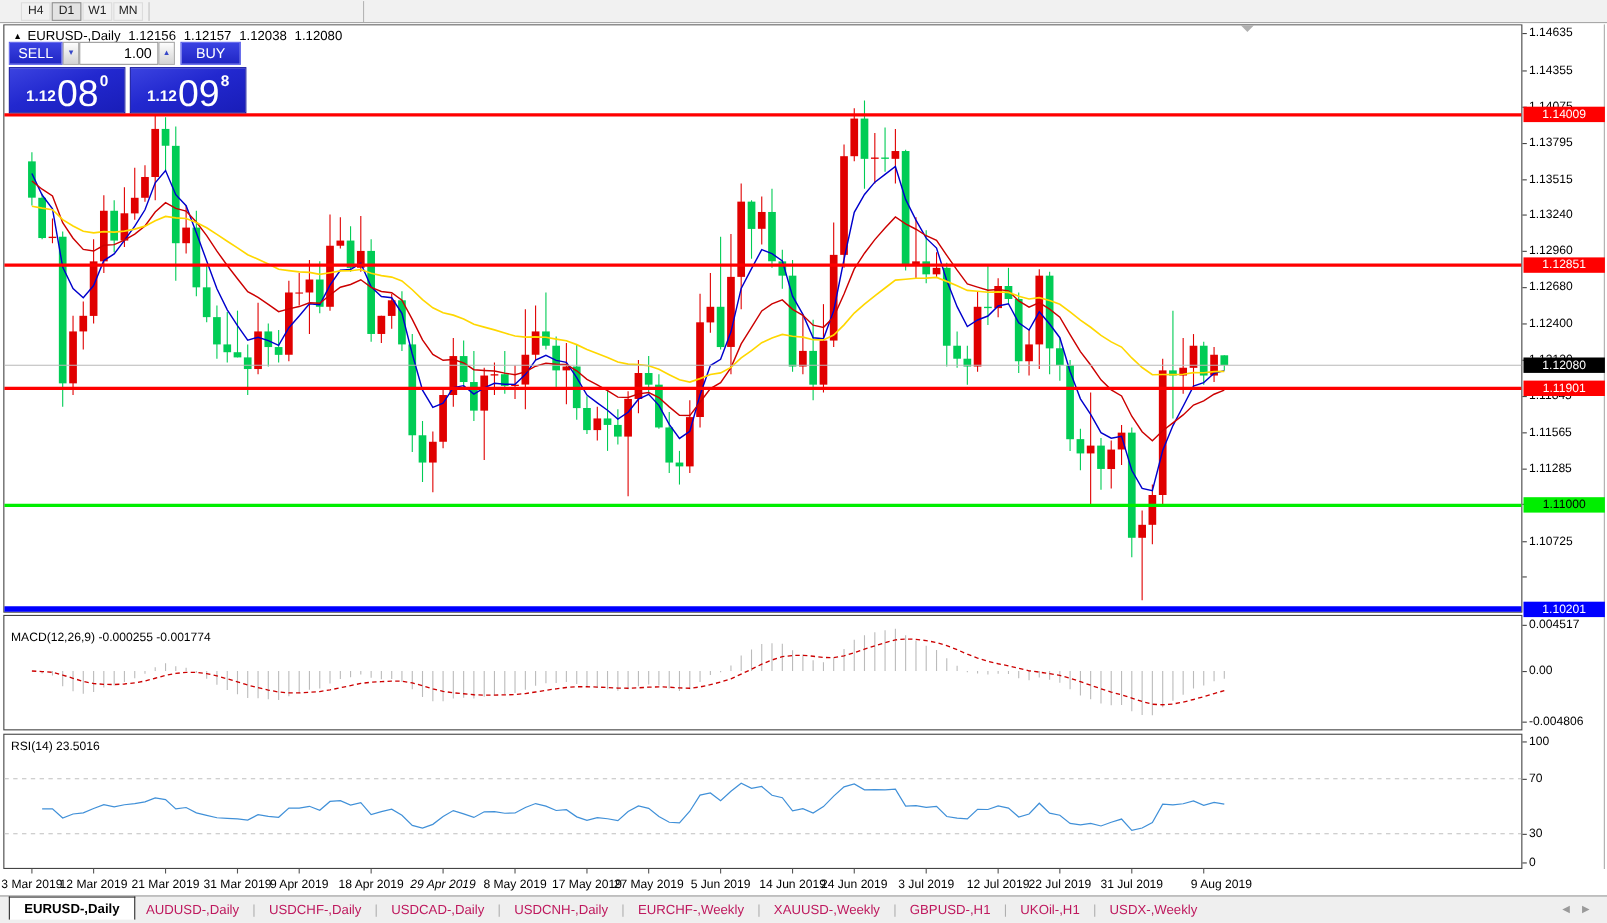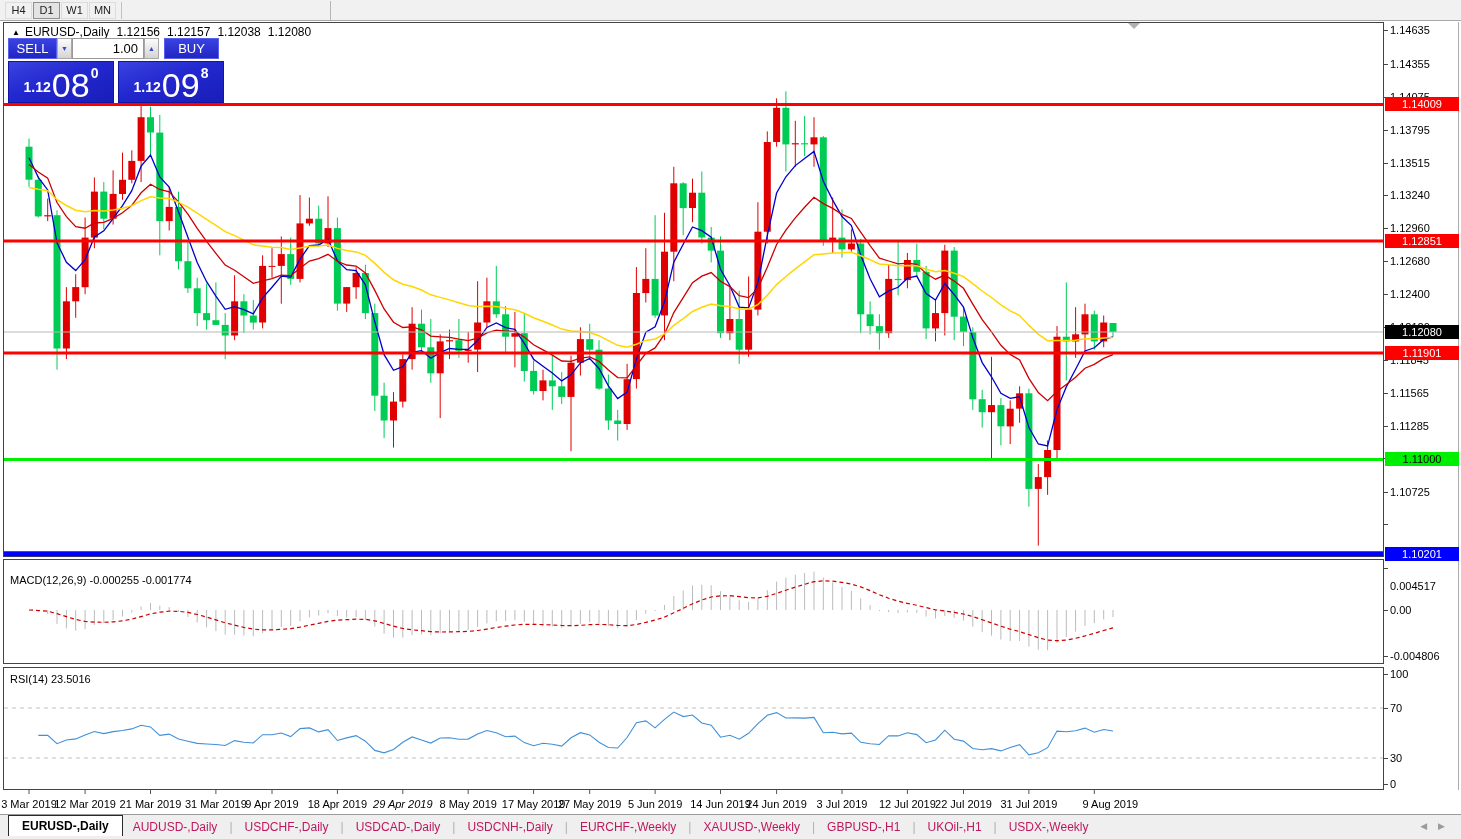--- a/index.html
+++ b/index.html
@@ -1,20 +1,20 @@
 <!DOCTYPE html>
 <html><head>
 <meta charset="utf-8">
 <style>
   html,body{margin:0;padding:0}
   body{width:1461px;height:839px;position:relative;background:#fff;overflow:hidden;
        font-family:"Liberation Sans",sans-serif;-webkit-font-smoothing:antialiased}
   
   .toolbar{position:absolute;left:0;top:0;width:1461px;height:21px;background:#f1f1f1;
-           border-bottom:1px solid #a8a8a8;box-sizing:border-box;display:flex;align-items:center;padding-left:5px}
+           border-bottom:1px solid #a8a8a8;box-sizing:border-box;display:flex;align-items:center;padding-left:19px}
   .tfbtn{height:17px;min-width:27px;box-sizing:border-box;margin-right:1px;font-size:11px;color:#222;
          display:flex;align-items:center;justify-content:center;border:1px solid #dcdcdc;background:transparent;cursor:default}
   .tfbtn.active{background:#e3e3e3;border:1px solid #8f8f8f}
   .tbsep{width:1px;height:17px;background:#c2c2c2;margin:0 4px}
   .tbsep2{position:absolute;left:330px;top:1px;width:1px;height:19px;background:#b5b5b5}
   
   #chart{position:absolute;left:0;top:22px}
   
   .info{position:absolute;left:12px;top:25px;font-size:12px;color:#000;display:flex;align-items:center}
   .info .mk{font-size:8px;margin-right:5px}
@@ -369,21 +369,21 @@
     <div class="ptick" style="top: 386.748px;">1.11565</div>
     <div class="pmark" style="top: 425.788px;"></div>
     <div class="ptick" style="top: 419.788px;">1.11285</div>
     <div class="pmark" style="top: 458.238px;"></div>
     <div class="ptick" style="top: 452.238px;">1.11010</div>
     <div class="pmark" style="top: 491.868px;"></div>
     <div class="ptick" style="top: 485.868px;">1.10725</div>
     <div class="pmark" style="top: 524.318px;"></div>
     <div class="ptick" style="top: 518.318px; margin-top: 28px;">1.10450</div>
     <div class="pmark" style="top: 568px;"></div>
-    <div class="ptick" style="top: 580px;">0.004517</div>
+    <div class="ptick" style="top: 562px;">0.004517</div>
     <div class="pmark" style="top: 610px;"></div>
     <div class="ptick" style="top: 604px;">0.00</div>
     <div class="pmark" style="top: 656px;"></div>
     <div class="ptick" style="top: 650px;">-0.004806</div>
     <div class="pmark" style="top: 674px;"></div>
     <div class="ptick" style="top: 668px;">100</div>
     <div class="pmark" style="top: 708px;"></div>
     <div class="ptick" style="top: 702px;">70</div>
     <div class="pmark" style="top: 758px;"></div>
     <div class="ptick" style="top: 752px;">30</div>

